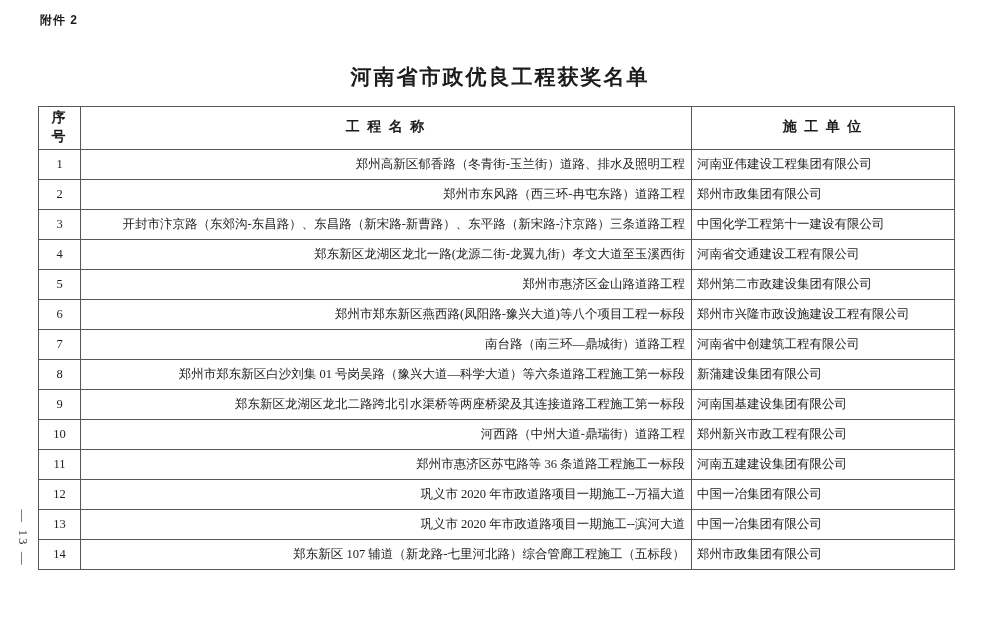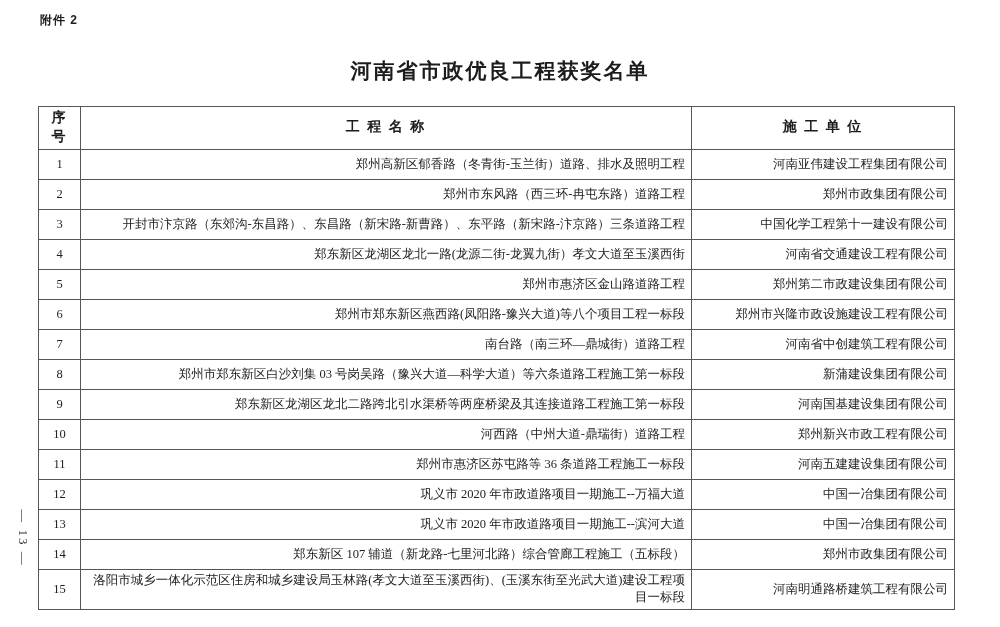--- a/index.html
+++ b/index.html
@@ -16,21 +16,21 @@
     left: 40px;
     top: 12px;
     font-size: 12px;
     font-weight: bold;
     font-family: "Liberation Sans", sans-serif;
     letter-spacing: 1px;
   }
   .page-title {
     position: absolute;
     left: 0;
-    top: 57px;
+    top: 63px;
     width: 1000px;
     text-align: center;
     font-size: 21px;
     font-weight: bold;
     font-family: "Liberation Sans", sans-serif;
     letter-spacing: 2px;
   }
   .page-number {
     position: absolute;
     left: -26px;
@@ -66,21 +66,21 @@
   th {
     height: 28px;
     font-size: 14px;
     font-weight: bold;
     text-align: center;
     letter-spacing: 2px;
   }
   td { height: 30px; }
   td.col-no { text-align: center; padding: 2px 2px; }
   td.col-project { text-align: right; }
-  td.col-unit { text-align: right; padding-left: 5px; }
+  td.col-unit { text-align: left; padding-left: 5px; }
   tr.tall td { height: 40px; }
 </style>
 </head>
 <body>
 
 <div class="attachment-label">附件 2</div>
 <div class="page-title">河南省市政优良工程获奖名单</div>
 <div class="page-number">— 13 —</div>
 
 <div class="table-wrap">
@@ -128,21 +128,21 @@
         <td class="col-project">郑州市郑东新区燕西路(凤阳路-豫兴大道)等八个项目工程一标段</td>
         <td class="col-unit">郑州市兴隆市政设施建设工程有限公司</td>
       </tr>
       <tr>
         <td class="col-no">7</td>
         <td class="col-project">南台路（南三环—鼎城街）道路工程</td>
         <td class="col-unit">河南省中创建筑工程有限公司</td>
       </tr>
       <tr>
         <td class="col-no">8</td>
-        <td class="col-project">郑州市郑东新区白沙刘集 03 号岗吴路（豫兴大道—科学大道）等六条道路工程施工第一标段</td>
+        <td class="col-project">郑州市郑东新区白沙刘集 01 号岗吴路（豫兴大道—科学大道）等六条道路工程施工第一标段</td>
         <td class="col-unit">新蒲建设集团有限公司</td>
       </tr>
       <tr>
         <td class="col-no">9</td>
         <td class="col-project">郑东新区龙湖区龙北二路跨北引水渠桥等两座桥梁及其连接道路工程施工第一标段</td>
         <td class="col-unit">河南国基建设集团有限公司</td>
       </tr>
       <tr>
         <td class="col-no">10</td>
         <td class="col-project">河西路（中州大道-鼎瑞街）道路工程</td>
@@ -161,20 +161,15 @@
       <tr>
         <td class="col-no">13</td>
         <td class="col-project">巩义市 2020 年市政道路项目一期施工--滨河大道</td>
         <td class="col-unit">中国一冶集团有限公司</td>
       </tr>
       <tr>
         <td class="col-no">14</td>
         <td class="col-project">郑东新区 107 辅道（新龙路-七里河北路）综合管廊工程施工（五标段）</td>
         <td class="col-unit">郑州市政集团有限公司</td>
       </tr>
-      <tr class="tall">
-        <td class="col-no">15</td>
-        <td class="col-project">洛阳市城乡一体化示范区住房和城乡建设局玉林路(孝文大道至玉溪西街)、(玉溪东街至光武大道)建设工程项目一标段</td>
-        <td class="col-unit">河南明通路桥建筑工程有限公司</td>
-      </tr>
     </tbody>
   </table>
 </div>
 
 </body></html>

